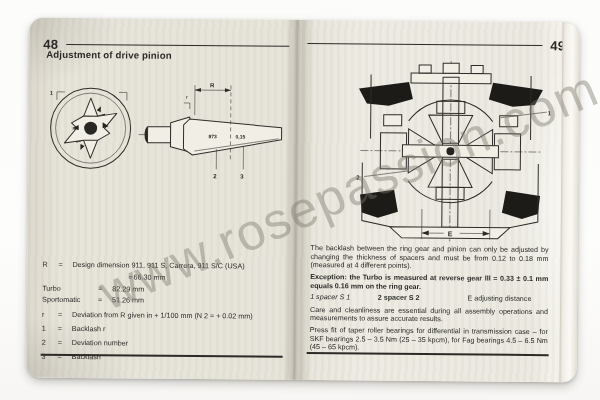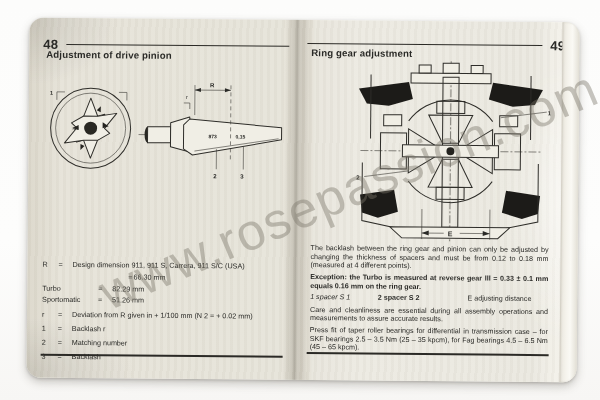--- a/index.html
+++ b/index.html
@@ -162,37 +162,36 @@
           <span>Deviation from R given in + 1/100 mm (N 2 = + 0.02 mm)</span>
         </div>
         <div class="lrow gap1">
           <span class="lkey">1</span>
           <span class="leq">=</span>
           <span>Backlash r</span>
         </div>
         <div class="lrow gap1">
           <span class="lkey">2</span>
           <span class="leq">=</span>
-          <span>Matching number</span>
+          <span>Deviation number</span>
         </div>
         <div class="lrow gap1">
           <span class="lkey">3</span>
           <span class="leq">=</span>
           <span>Backlash</span>
         </div>
       </div>
       <div class="rule-b" style="top:336px;left:0;width:242px;"></div>
     </div>
 
     <div class="page page-r">
       <div class="hdr" style="top:16px;">
         <div class="rule"></div>
         <span class="pagenum">49</span>
       </div>
-      <div class="title" style="top:27px;left:4px;">Ring gear adjustment</div>
 
       <svg style="top:38px;left:42px;" width="204" height="186" viewBox="0 0 204 186">
         <defs>
           <pattern id="hatchR" patternUnits="userSpaceOnUse" width="4" height="4">
             <path d="M0,4 L4,0" stroke="#4a4844" stroke-width="0.55"></path>
           </pattern>
         </defs>
 
         <line class="ink-thin" x1="102" y1="2" x2="102" y2="184" stroke-dasharray="8 2 2 2"></line>
         <line class="ink-thin" x1="12" y1="92" x2="192" y2="92" stroke-dasharray="8 2 2 2"></line>

